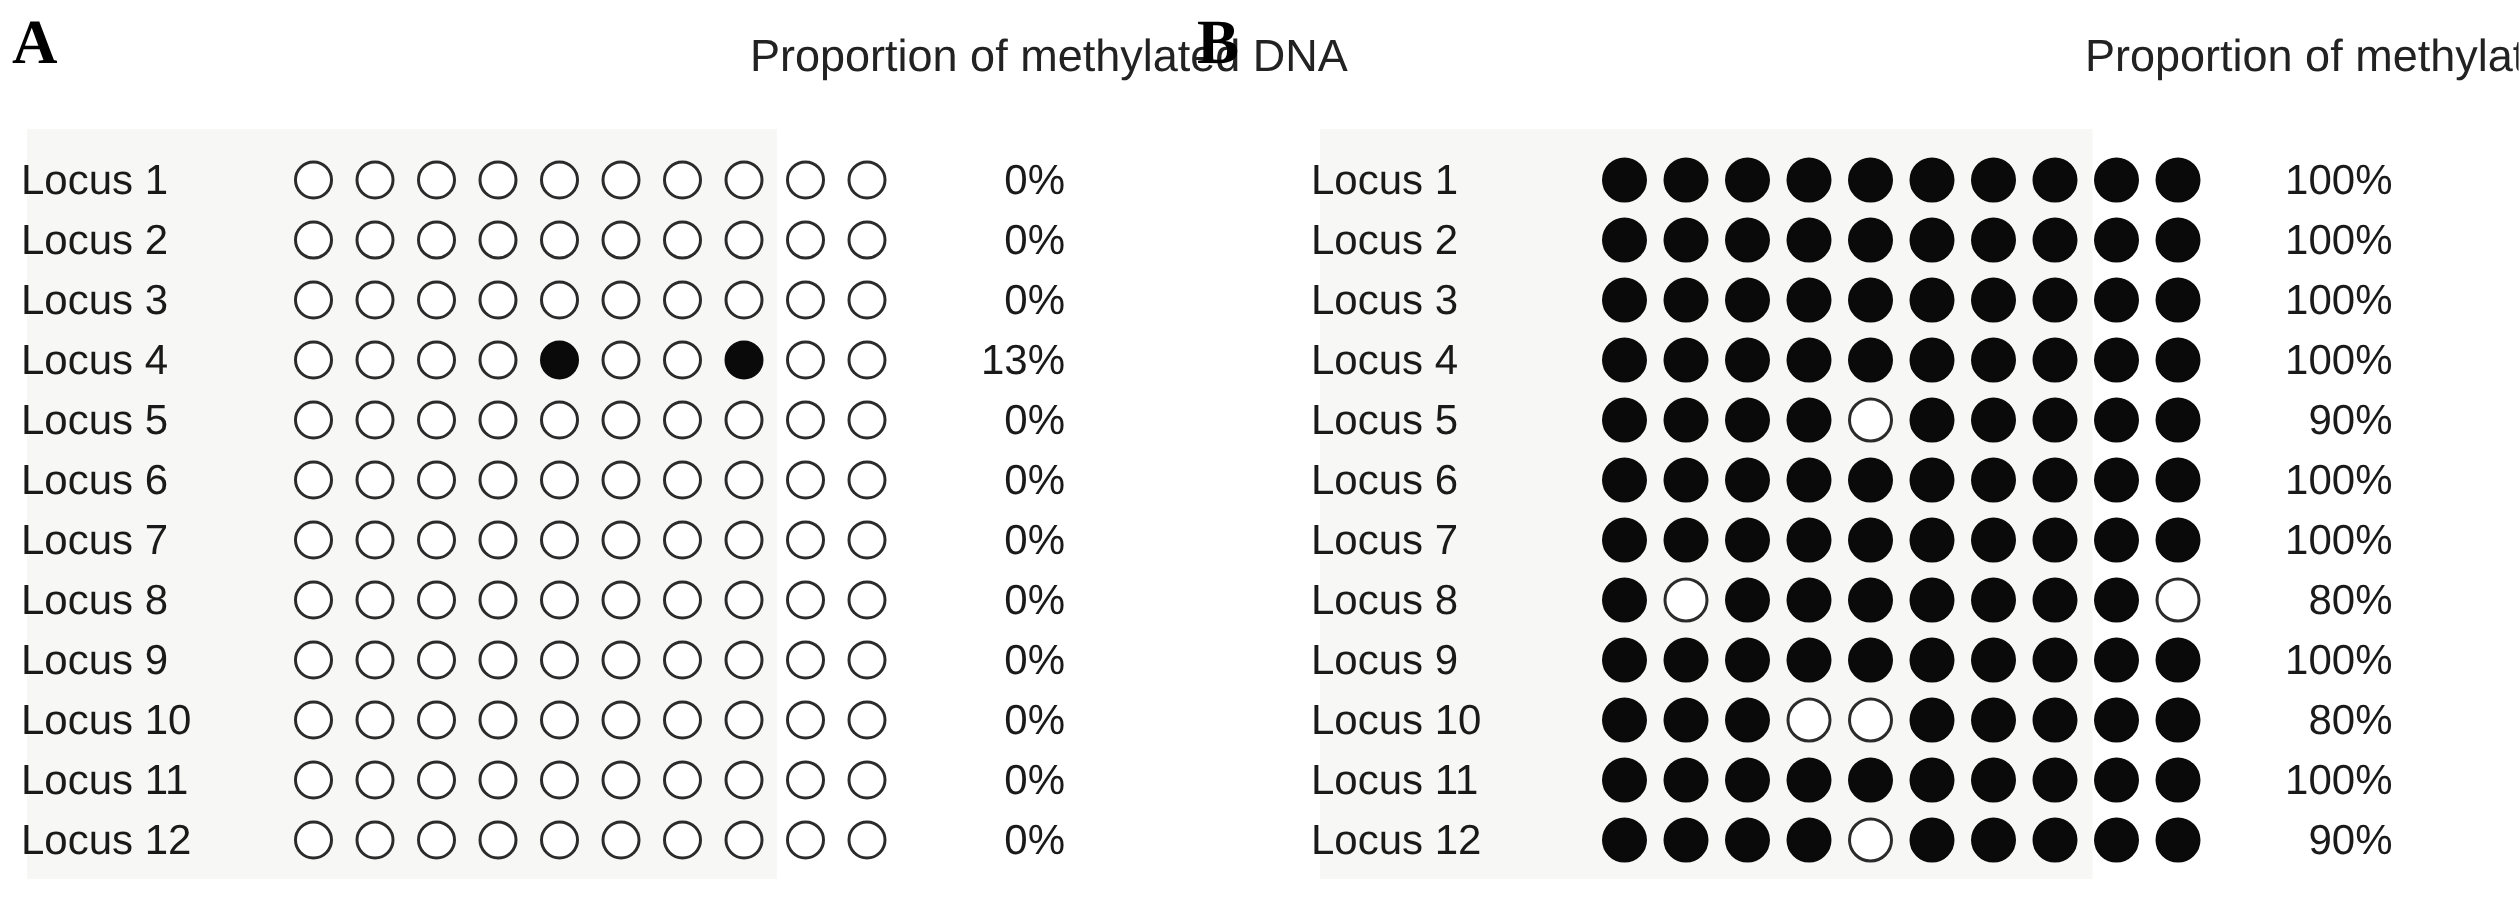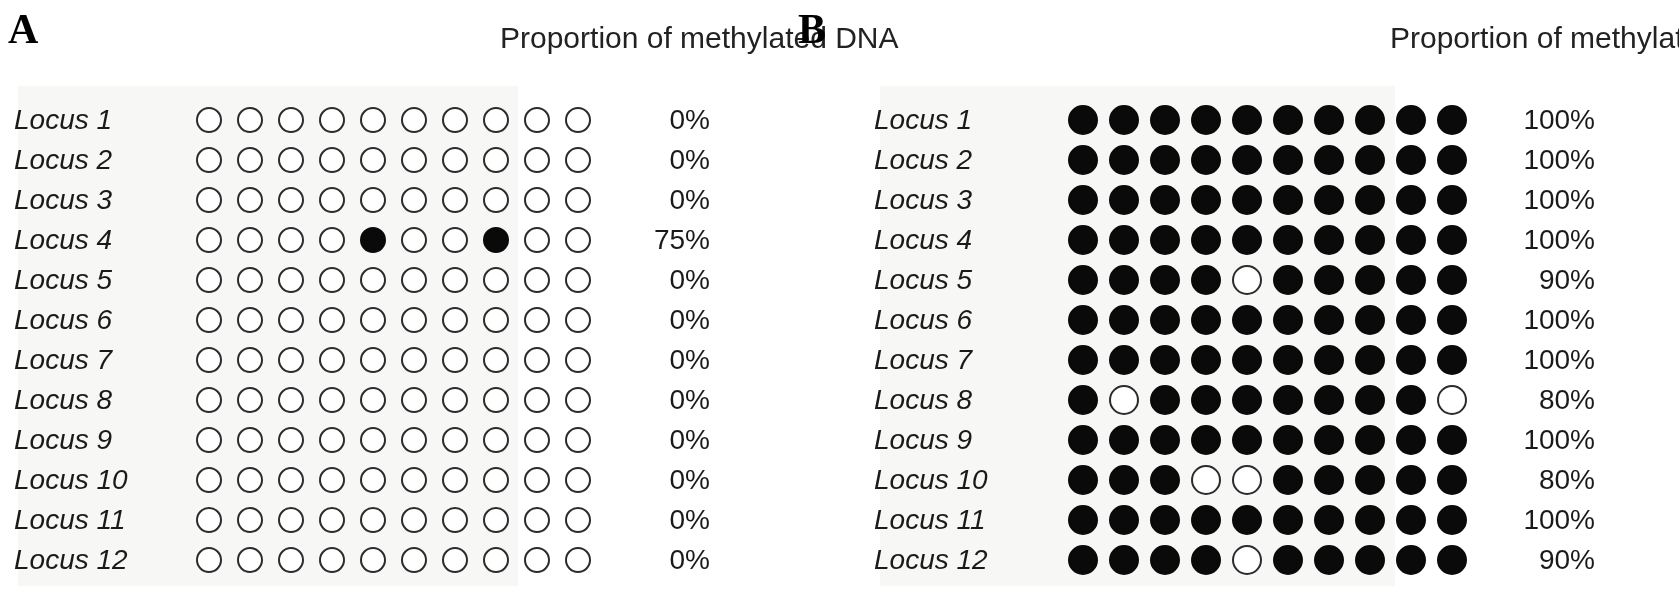--- a/index.html
+++ b/index.html
@@ -54,21 +54,20 @@
     width:100%;
     display:flex;
     align-items:center;
   }
   .row-label{
     font-size:28px;
     line-height:40px;
     color:#1a1a1a;
     white-space:nowrap;
     text-align:left;
-    font-style:italic;
   }
   #panel-a .row-label{width:170px;margin-left:14px;}
   #panel-b .row-label{width:180px;margin-left:84px;}
 
   .circles{display:flex;align-items:center;}
   #panel-a .circles{margin-left:12px;}
   #panel-b .circles{margin-left:14px;}
 
   .dot{
     width:26px;height:26px;
@@ -163,21 +162,21 @@
             <div class="dot open"></div>
             <div class="dot open"></div>
             <div class="dot filled"></div>
             <div class="dot open"></div>
             <div class="dot open"></div>
             <div class="dot filled"></div>
             <div class="dot open"></div>
             <div class="dot open"></div>
           </div>
         </div>
-        <div class="pct" style="top: 220px;">75%</div>
+        <div class="pct" style="top: 220px;">13%</div>
         <div class="row" style="top: 260px;">
           <div class="row-label">Locus 5</div>
           <div class="circles">
             <div class="dot open"></div>
             <div class="dot open"></div>
             <div class="dot open"></div>
             <div class="dot open"></div>
             <div class="dot open"></div>
             <div class="dot open"></div>
             <div class="dot open"></div>

